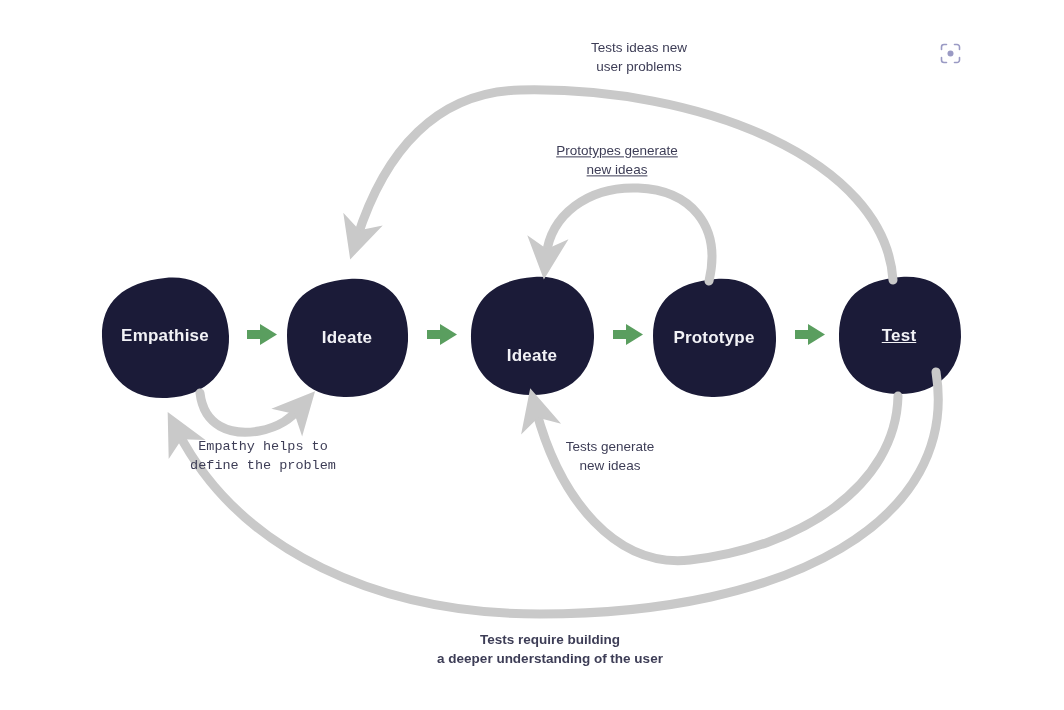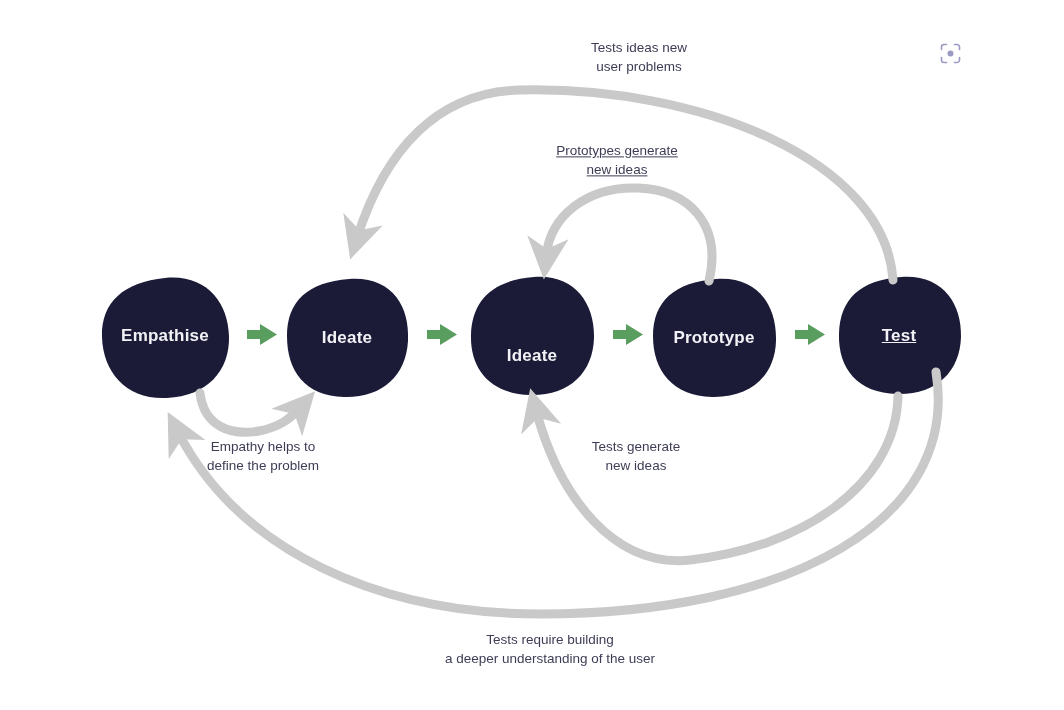--- a/index.html
+++ b/index.html
@@ -102,19 +102,19 @@
   <div class="node-label" style="left:165px;top:336px;">Empathise</div>
   <div class="node-label" style="left:347px;top:338px;">Ideate</div>
   <div class="node-label" style="left:532px;top:356px;">Ideate</div>
   <div class="node-label" style="left:714px;top:338px;">Prototype</div>
   <div class="node-label" style="left:899px;top:336px;text-decoration:underline;">Test</div>
 
   <div class="ann" style="left:639px;top:58px;">Tests ideas new
 user problems</div>
   <div class="ann" style="left:617px;top:161px;text-decoration:underline;">Prototypes generate
 new ideas</div>
-  <div class="ann" style="left:263px;top:457px;">Empathy helps to
+  <div class="ann" style="left:263px;top:457px;font-family:Liberation Mono, monospace;">Empathy helps to
 define the problem</div>
-  <div class="ann" style="left:610px;top:457px;margin-left:26px;">Tests generate
+  <div class="ann" style="left:610px;top:457px;">Tests generate
 new ideas</div>
-  <div class="ann" style="left:550px;top:650px;">Tests require building
+  <div class="ann" style="left:550px;top:650px;font-weight:bold;">Tests require building
 a deeper understanding of the user</div>
 </div>
 
 </body></html>

